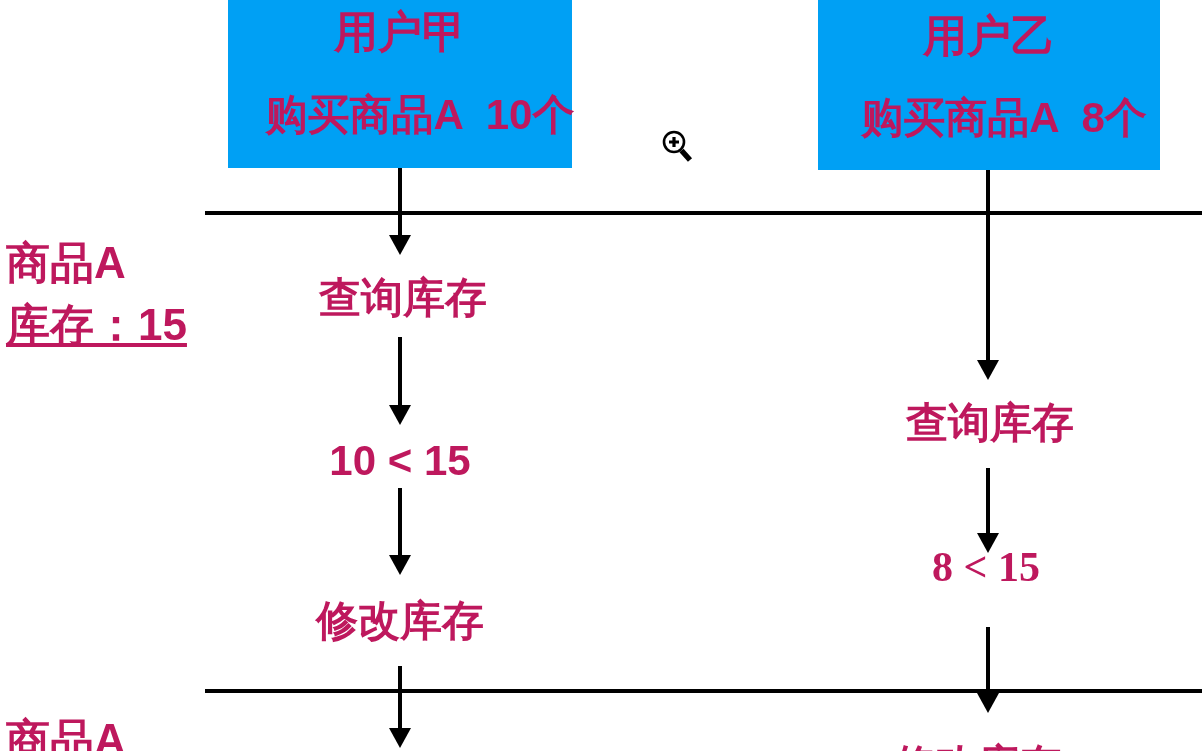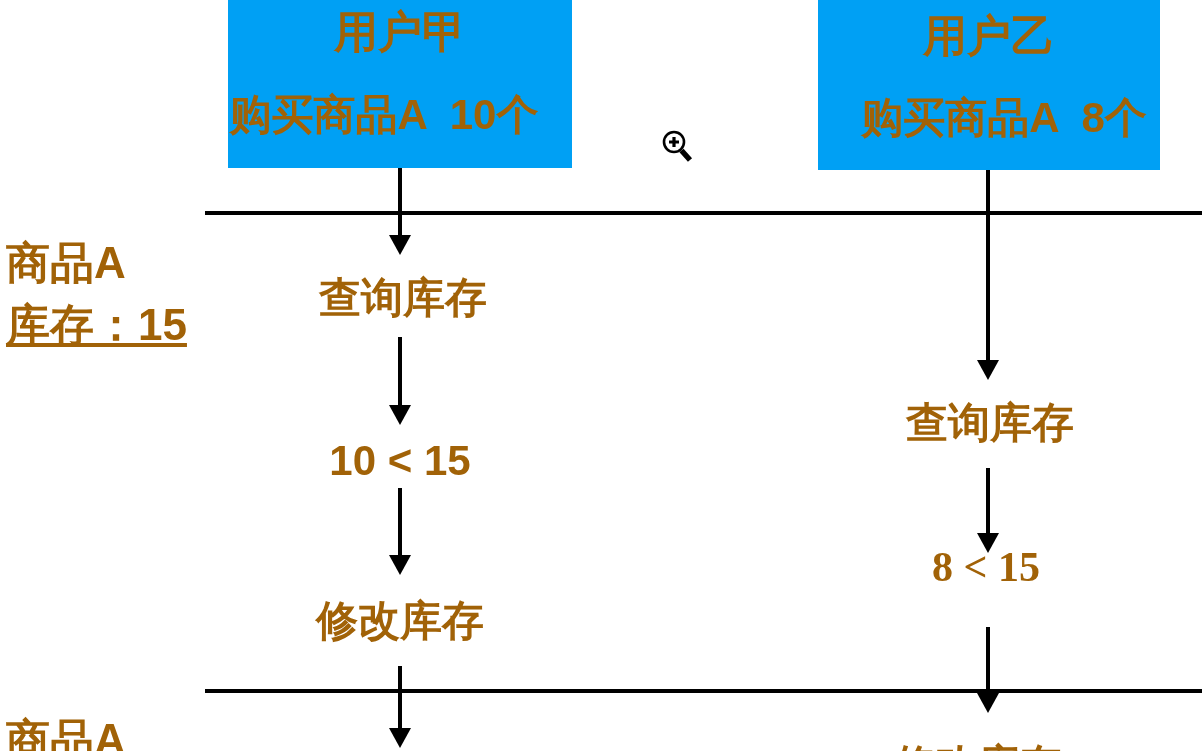--- a/index.html
+++ b/index.html
@@ -1,21 +1,21 @@
 <!DOCTYPE html>
 <html><head>
 <meta charset="utf-8">
 <style>
   html,body{margin:0;padding:0;background:#fff;}
   .stage{
     position:relative;width:1202px;height:751px;overflow:hidden;background:#ffffff;
     font-family:"Liberation Sans","DejaVu Sans",sans-serif;color:#000;
   }
   .t{
-    position:absolute;font-weight:700;color:#a16207;white-space:pre;line-height:1;
+    position:absolute;font-weight:700;color:#be185d;white-space:pre;line-height:1;
   }
   .tc{transform:translateX(-50%);text-align:center;}
   .actor-box{
     position:absolute;top:0;background:#00a0f4;
   }
   .hl{position:absolute;height:4px;background:#000;}
   .vl{position:absolute;width:4px;background:#000;}
   .ah{
     position:absolute;width:0;height:0;
     border-left:11px solid transparent;border-right:11px solid transparent;
@@ -25,21 +25,21 @@
   .fs42{font-size:42px;}
   .cursor{position:absolute;left:656px;top:126px;}
 </style>
 </head>
 <body>
 
 <div class="stage">
 
   <div class="actor-box" style="left:228px;width:344px;height:168px;"></div>
   <div class="t tc fs44" style="left:400px;top:10px;">用户甲</div>
-  <div class="t tc fs42" style="left:384px;top:94px;">购买商品A  10个</div>
+  <div class="t tc fs42" style="left:420px;top:94px;">购买商品A  10个</div>
 
   <div class="actor-box" style="left:818px;width:342px;height:170px;"></div>
   <div class="t tc fs44" style="left:989px;top:14px;">用户乙</div>
   <div class="t tc fs42" style="left:980px;top:97px;margin-left:24px;">购买商品A  8个</div>
 
   <span class="cursor">
     <svg width="40" height="42" viewBox="0 0 40 42">
       <circle cx="18" cy="16" r="10" fill="#fff" stroke="#000" stroke-width="2.6"></circle>
       <path d="M18 11 L18 21 M13 16 L23 16" stroke="#000" stroke-width="3.2"></path>
       <path d="M25.5 24.5 L34 34" stroke="#000" stroke-width="5.5"></path>

